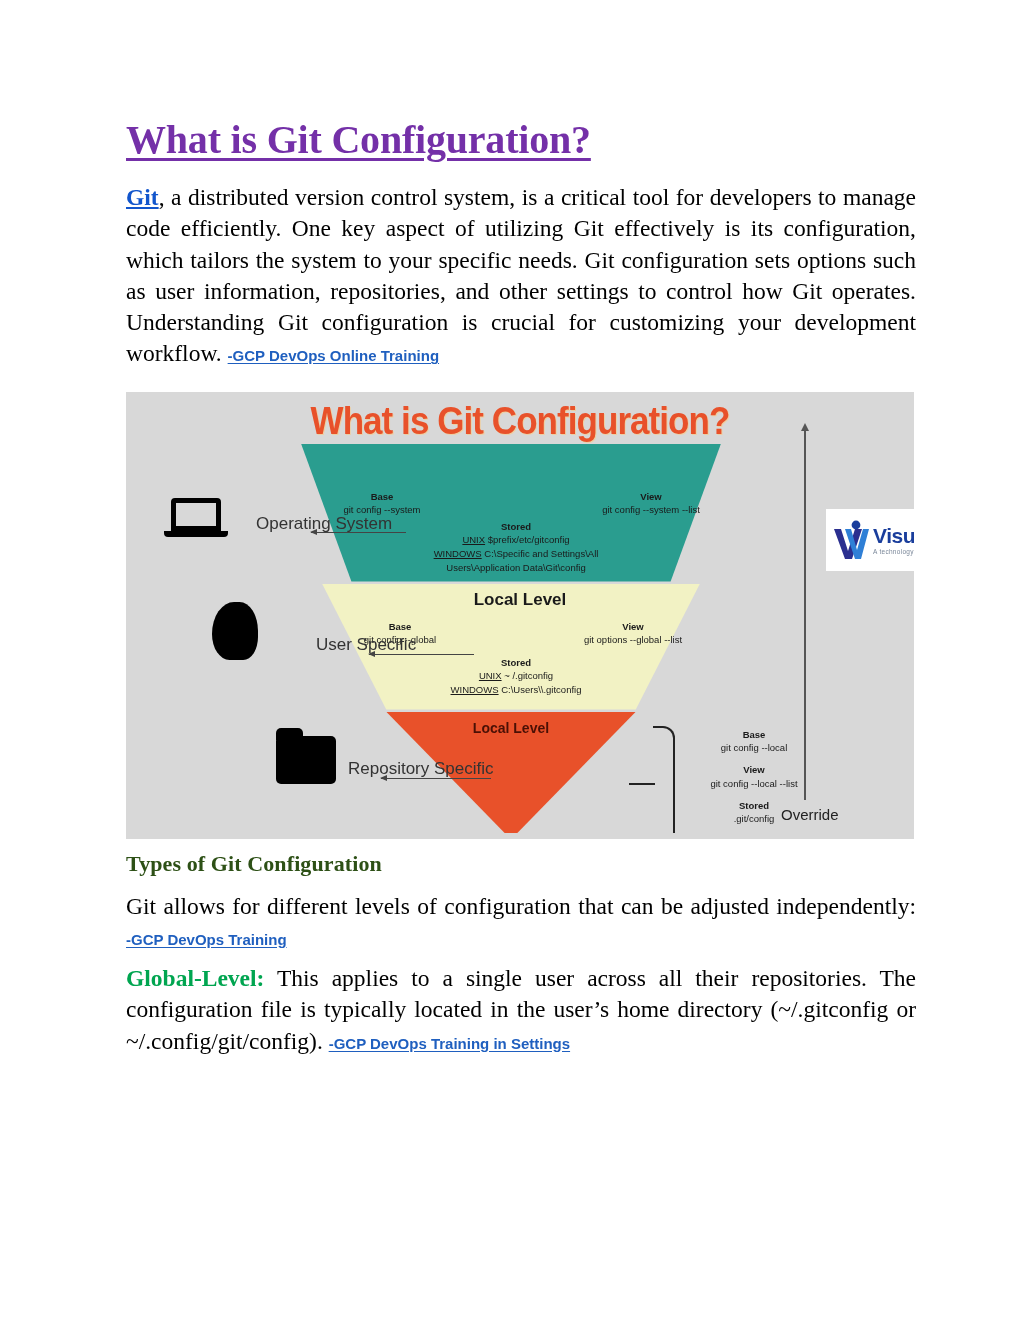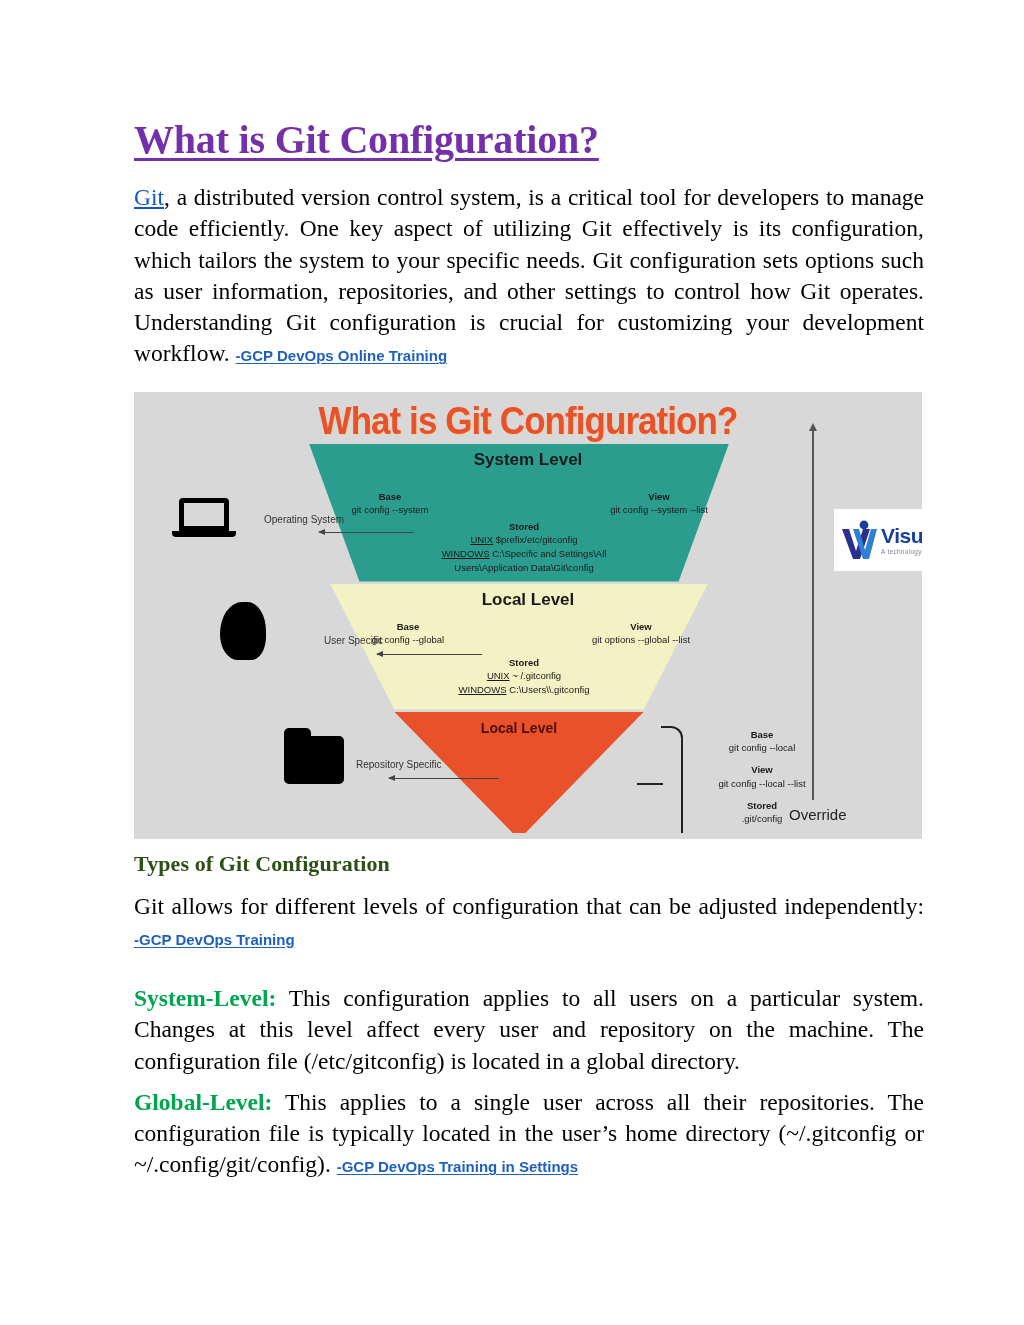--- a/index.html
+++ b/index.html
@@ -10,21 +10,21 @@
   body {
     width: 1024px;
     height: 1325px;
     font-family: "Liberation Serif", serif;
     color: #000000;
     position: relative;
     overflow: hidden;
   }
   .page {
     position: absolute;
-    left: 16px; top: 0;
+    left: 8px; top: 0;
     width: 1005px;
     height: 1325px;
   }
   .content {
     position: absolute;
     left: 118px;
     top: 118px;
     width: 790px;
   }
 
@@ -47,21 +47,21 @@
     font-size: 23.5px;
     line-height: 1.33;
     text-align: justify;
     margin: 0 0 10px 0;
     text-justify: inter-word;
   }
 
   a.inline-link {
     color: #1155cc;
     text-decoration: underline;
-    font-weight: normal;
+    font-weight: bold;
   }
   a.promo-link {
     font-family: "Liberation Sans", sans-serif;
     font-size: 15px;
     font-weight: bold;
     color: #1f5fbf;
     text-decoration: underline;
     text-underline-offset: 2px;
     white-space: nowrap;
   }
@@ -252,21 +252,21 @@
     content: "";
     position: absolute;
     left: 0; top: -8px;
     width: 27px; height: 12px;
     background: #000;
     border-radius: 5px 5px 0 0;
   }
 
   .side-label {
     position: absolute;
-    font-size: 10px;
+    font-size: 17px;
     color: #333;
     white-space: nowrap;
   }
   .lbl-os   { left: 130px; top: 122px; }
   .lbl-user { left: 190px; top: 243px; }
   .lbl-repo { left: 222px; top: 367px; }
 
   .arrow-line {
     position: absolute;
     height: 1.5px;
@@ -365,21 +365,20 @@
     <p class="body-par"><a class="inline-link" href="#">Git</a><span>, a distributed version control system, is a critical tool for developers to manage code efficiently. One key aspect of utilizing Git effectively is its configuration, which tailors the system to your specific needs. Git configuration sets options such as user information, repositories, and other settings to control how Git operates. Understanding Git configuration is crucial for customizing your development workflow. </span><a class="promo-link" href="#">-GCP DevOps Online Training</a></p>
 
     <div class="infographic">
 
       <div class="ig-title">What is Git Configuration?</div>
 
       <div class="trap-system"></div>
       <div class="trap-global"></div>
       <div class="tri-local"></div>
 
-      <div class="lvl-title sys">System Level</div>
       <div class="lvl-title glb">Local Level</div>
       <div class="lvl-title loc">Local Level</div>
 
       <div class="cmd-block sys-base">
         <span class="lbl">Base</span>
         <span>git config --system</span>
       </div>
       <div class="cmd-block sys-view">
         <span class="lbl">View</span>
         <span>git config --system --list</span>
@@ -454,18 +453,17 @@
         </div>
       </div>
 
       <div class="infographic-bottom-strip"></div>
     </div>
 
     <h2 class="section-head">Types of Git Configuration</h2>
 
     <p class="body-par"><span>Git allows for different levels of configuration that can be adjusted independently: </span><a class="promo-link" href="#">-GCP DevOps Training</a></p>
 
-    <p class="body-par" style="margin-top:30px;"><span class="green-lead">System-Level:</span><span> This configuration applies to all users on a particular system. Changes at this level affect every user and repository on the machine. The configuration file (/etc/gitconfig) is located in a global directory.</span></p>
 
     <p class="body-par"><span class="green-lead-dark">Global-Level:</span><span> This applies to a single user across all their repositories. The configuration file is typically located in the user’s home directory (~/.gitconfig or ~/.config/git/config). </span><a class="promo-link" href="#">-GCP DevOps Training in Settings</a></p>
 
   </div>
 </div>
 
 </body></html>

